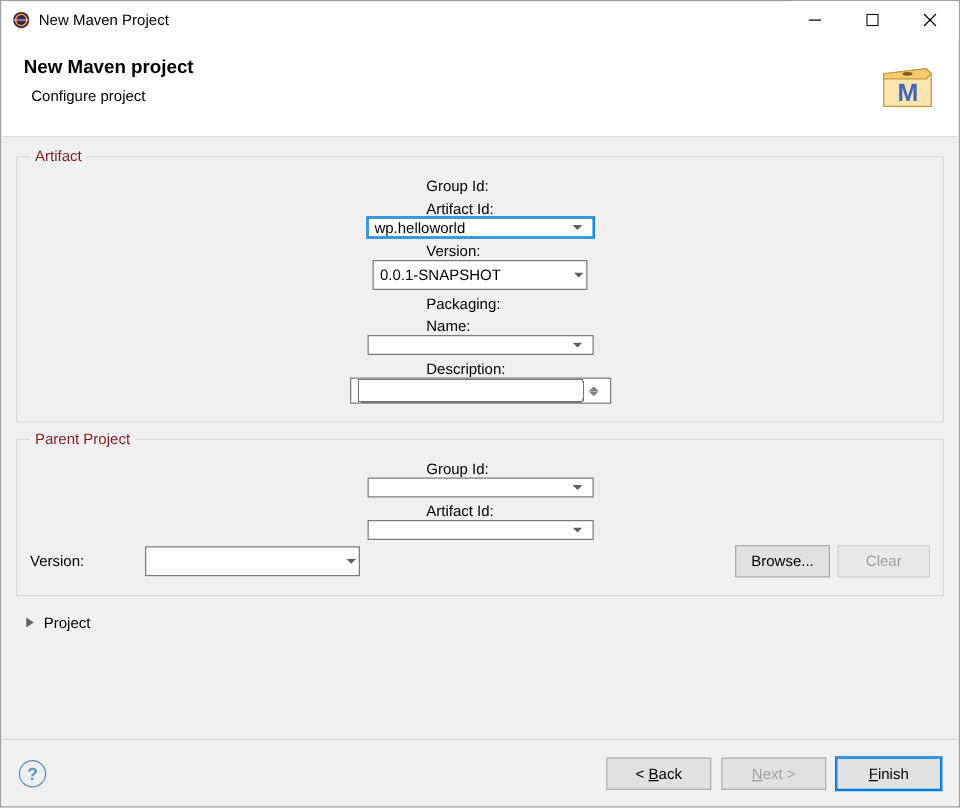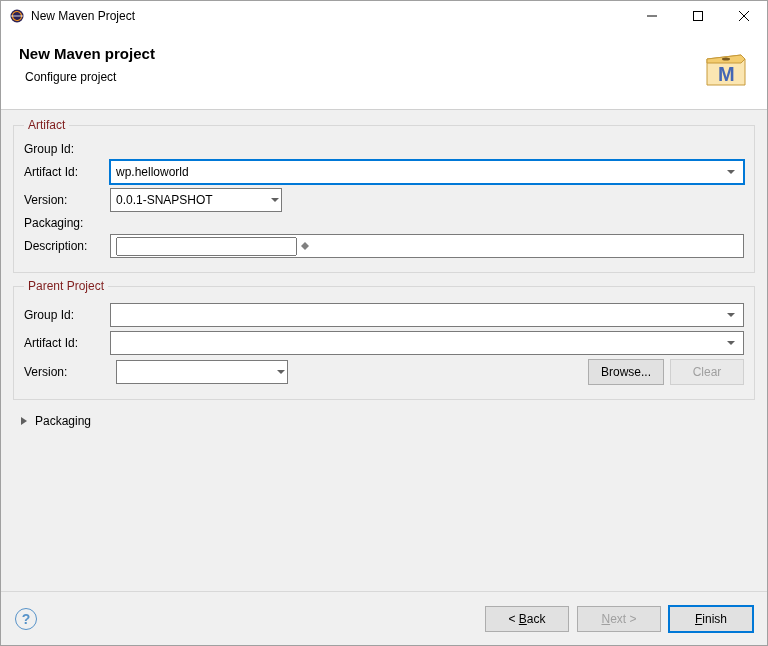--- a/index.html
+++ b/index.html
@@ -21,21 +21,21 @@
     .header-subtitle { font-size: 12px; color: #000; margin-left: 6px; }
     .header-icon { width: 48px; height: 48px; margin-left: 10px; }
     .header-icon svg { width: 48px; height: 48px; }
 
     
     .form-area { flex: 1; background: #f0f0f0; padding: 8px 12px 0 12px; overflow: hidden; }
 
     fieldset { border: 1px solid #d8d8d8; margin: 0 0 6px 0; padding: 6px 10px 10px 10px; }
     legend { font-size: 12px; color: #7f1d1d; padding: 0 4px; }
 
-    .form-row { display: flex; align-items: center; margin: 4px 0; }
+    .form-row { display: flex; align-items: center; margin: 4px 0; flex-direction: column; }
     .form-label { width: 86px; font-size: 12px; color: #000; flex-shrink: 0; }
 
     .combo, .text-input, .desc-input { height: 24px; border: 1px solid #7a7a7a; background: #ffffff; font-size: 12px; padding: 0 5px; color: #000; }
     .combo { position: relative; display: flex; align-items: center; }
     .combo .combo-text { flex: 1; outline: none; border: none; background: transparent; font-size: 12px; height: 100%; }
     .combo .chevron { width: 14px; display: flex; justify-content: center; align-items: center; }
     .combo .chevron svg { width: 8px; height: 5px; }
     .combo.full { flex: 1; }
     .combo.short { width: 172px; }
     .combo.focused { border: 1px solid #0078d7; outline: 1px solid #0078d7; }
@@ -142,20 +142,31 @@
               <path d="M0 0l4 4 4-4z" fill="#606060"></path>
             </svg>
           </span>
       </div>
     </div>
 
     <div class="form-row">
       <div class="form-label">Packaging:</div>
     </div>
 
+    <div class="form-row">
+      <div class="form-label">Name:</div>
+      <div class="combo full">
+        <input class="combo-text" value="" style="">
+        <span class="chevron">
+            <svg viewBox="0 0 8 5">
+              <path d="M0 0l4 4 4-4z" fill="#606060"></path>
+            </svg>
+          </span>
+      </div>
+    </div>
 
     <div class="form-row">
       <div class="form-label">Description:</div>
       <div class="desc-input">
         <input class="combo-text" value="" style="">
         <span class="spin">
           <svg viewBox="0 0 8 4">
               <path d="M4 0L8 4H0z" fill="#808080"></path>
             </svg>
           <svg viewBox="0 0 8 4">
@@ -212,21 +223,21 @@
         </div>
     </div>
   </fieldset>
 
   <div class="advanced-row">
     <span class="tri">
       <svg viewBox="0 0 8 8">
           <path d="M1 0l6 4-6 4z" fill="#606060"></path>
         </svg>
     </span>
-    <span>Packaging</span>
+    <span>Project</span>
   </div>
 </div>
 
 <div class="bottom-bar">
   <div class="help-icon">?</div>
   <div class="spacer"></div>
   <div class="wiz-btn">
       <span><span>&lt; </span><span class="ul">B</span><span>ack</span></span>
     </div>
   <div class="wiz-btn disabled">

